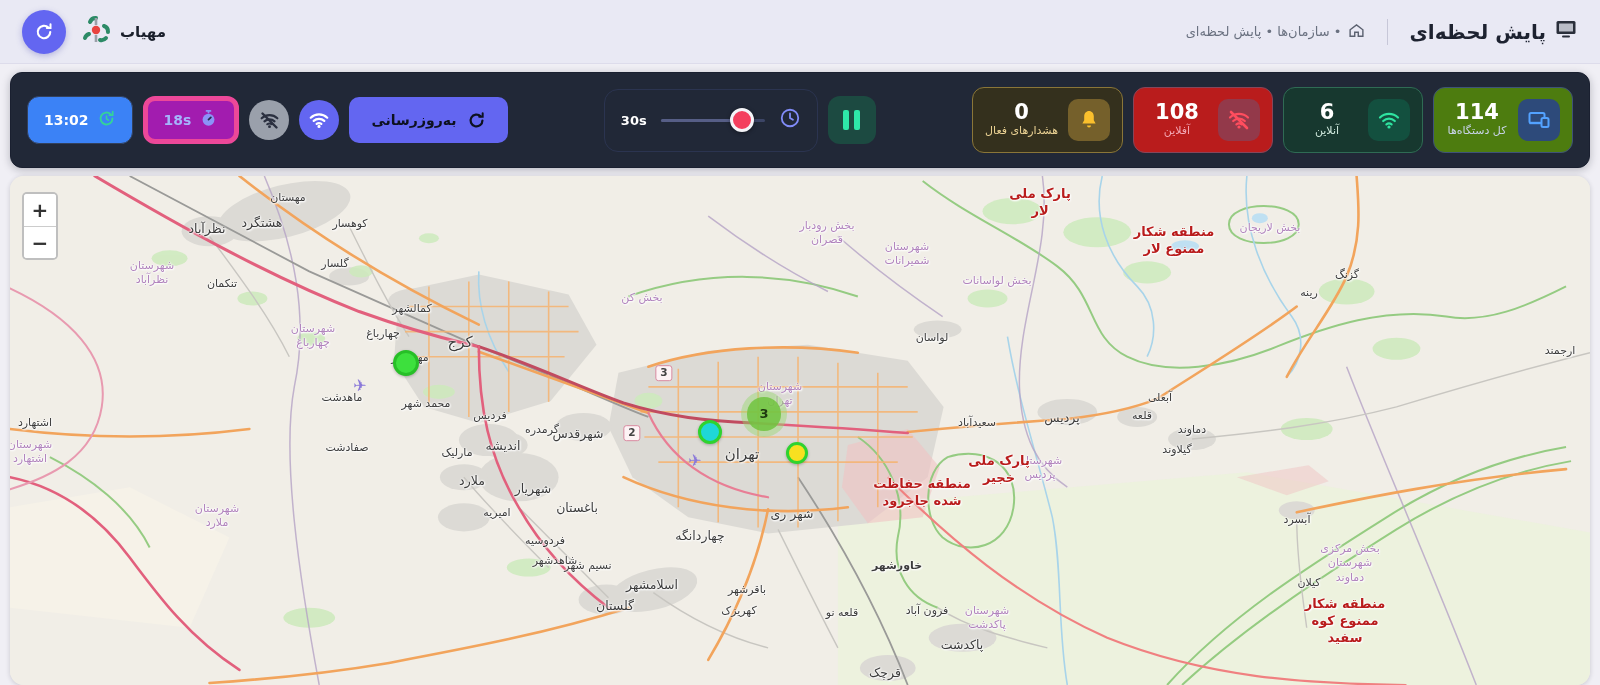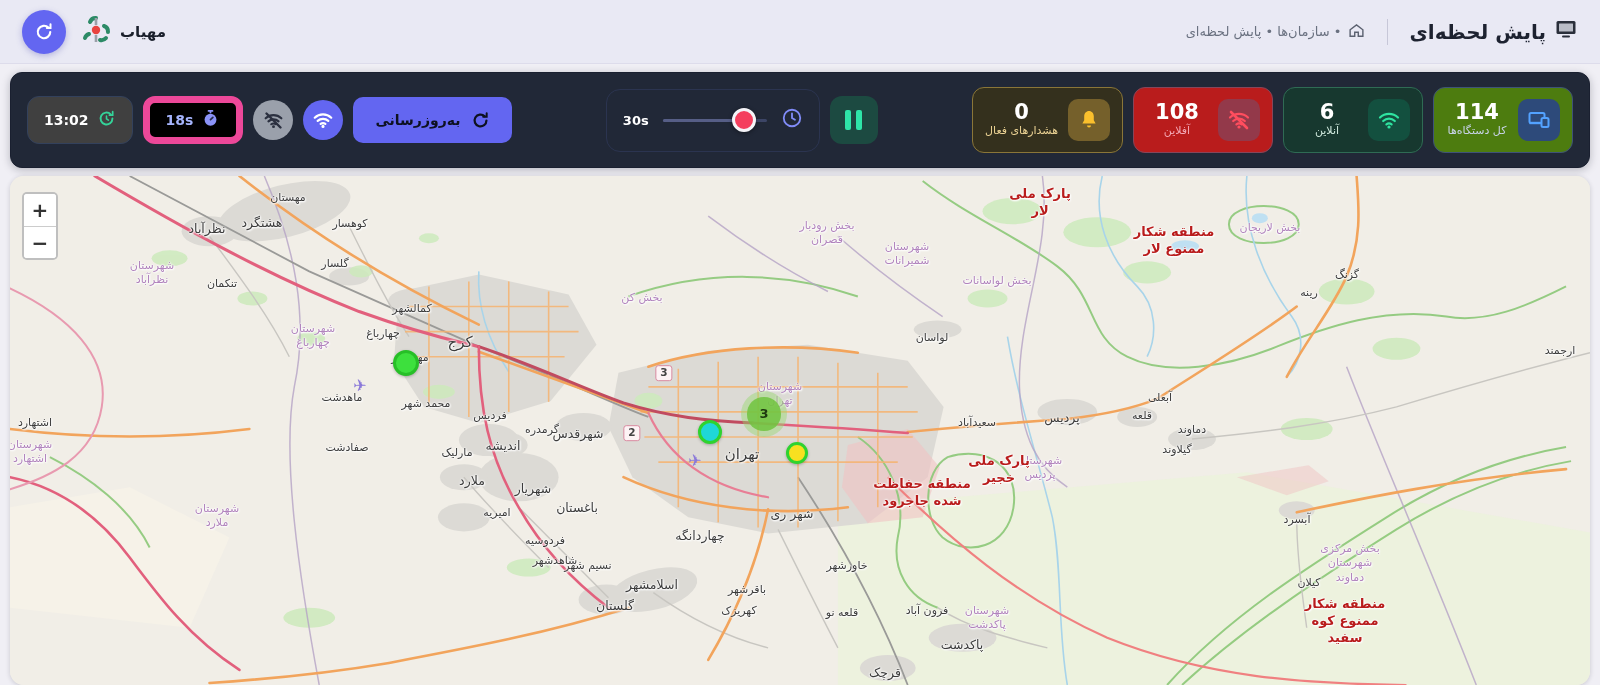--- a/index.html
+++ b/index.html
@@ -76,22 +76,22 @@
     background:#6366f1; border:none; border-radius:10px; cursor:pointer;
     font-family:"DejaVu Sans", sans-serif; font-size:14px; font-weight:bold; color:#0d1120;
   }
   .round-icon { width:40px; height:40px; border-radius:50%; border:none; display:flex; align-items:center; justify-content:center; cursor:pointer; }
   .wifi-on-circle { background:#6366f1; }
   .wifi-off-circle { background:#9aa0ab; }
   .chip {
     display:flex; align-items:center; gap:8px; height:48px; padding:0 16px;
     border-radius:12px; font-weight:bold; font-size:14px;
   }
-  .chip-countdown { background:#000000; border:7px solid #ec4899; color:#a5b4fc; min-width:96px; justify-content:center; }
-  .chip-time { background:#404040; border:1px solid #33415c; color:#ffffff; min-width:90px; justify-content:center; }
+  .chip-countdown { background:#a21caf; border:5px solid #ec4899; color:#a5b4fc; min-width:96px; justify-content:center; }
+  .chip-time { background:#3b82f6; border:1px solid #33415c; color:#ffffff; min-width:90px; justify-content:center; }
   
   .map-wrap {
     position:relative; margin:8px 10px 0; height:509px;
     border-radius:14px; overflow:hidden; background:#f0ede6;
     box-shadow:0 1px 5px rgba(20,20,40,.18);
   }
   .map-svg { position:absolute; inset:0; width:100%; height:100%; }
   .map-overlay { position:absolute; inset:0; direction:ltr; }
   .ml {
     position:absolute; transform:translate(-50%,-50%);
@@ -486,21 +486,21 @@
       <div class="ml city" style="left: 535px; top: 365px;">فردوسیه</div>
       <div class="ml city" style="left: 545px; top: 385px;">شاهدشهر</div>
       <div class="ml city" style="left: 578px; top: 390px;">نسیم شهر</div>
       <div class="ml city-md" style="left: 642px; top: 409px;">اسلامشهر</div>
       <div class="ml city-md" style="left: 605px; top: 430px;">گلستان</div>
       <div class="ml city" style="left: 729px; top: 435px;">کهریزک</div>
       <div class="ml city-md" style="left: 690px; top: 360px;">چهاردانگه</div>
       <div class="ml city-lg" style="left: 732px; top: 279px;">تهران</div>
       <div class="ml city-md" style="left: 782px; top: 338px;">شهر ری</div>
       <div class="ml city" style="left: 737px; top: 414px;">باقرشهر</div>
-      <div class="ml city" style="left: 837px; top: 390px;">خاورشهر</div>
+      <div class="ml city" style="left: 887px; top: 390px; font-weight: bold;">خاورشهر</div>
       <div class="ml city" style="left: 832px; top: 437px;">قلعه نو</div>
       <div class="ml city" style="left: 917px; top: 435px;">فرون آباد</div>
       <div class="ml city-md" style="left: 952px; top: 469px;">پاکدشت</div>
       <div class="ml district" style="left: 977px; top: 442px;">شهرستان
 پاکدشت</div>
       <div class="ml city-md" style="left: 875px; top: 497px;">قرچک</div>
       <div class="ml city" style="left: 967px; top: 247px;">سعیدآباد</div>
       <div class="ml city" style="left: 922px; top: 162px;">لواسان</div>
       <div class="ml district" style="left: 632px; top: 122px;">بخش کن</div>
       <div class="ml district" style="left: 817px; top: 57px;">بخش رودبار

